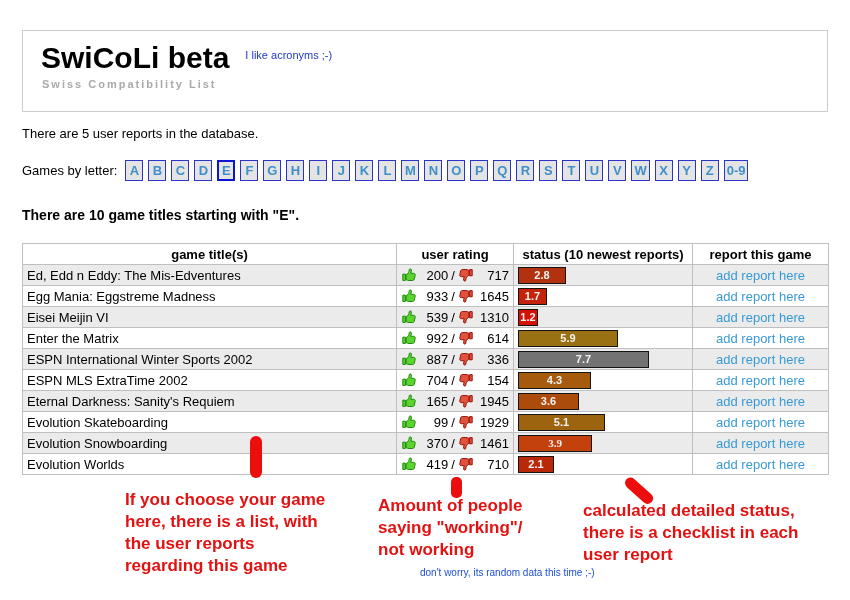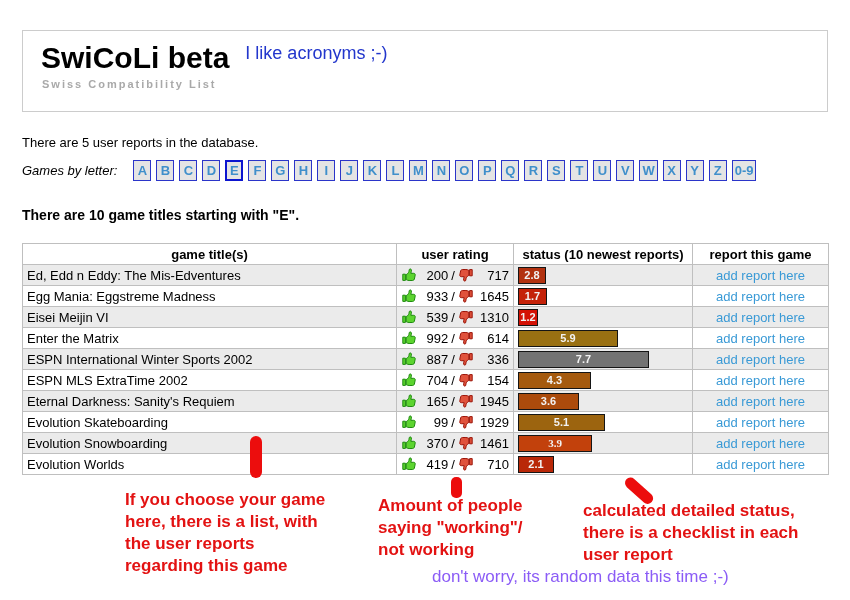--- a/index.html
+++ b/index.html
@@ -10,29 +10,29 @@
   }
   
   .header-box {
     position:absolute; left:22px; top:30px; width:804px; height:80px;
     border:1px solid #ccc; background:#fff;
   }
   .app-title {
     display:inline-block; margin:10px 0 0 18px;
     font-size:30px; font-weight:bold; color:#000;
   }
-  .tagline { color:#2236cc; font-size:18px; margin-left:16px; vertical-align:9px; }
+  .tagline { color:#2236cc; font-size:11px; margin-left:16px; vertical-align:9px; }
   .subtitle {
     margin:3px 0 0 19px; color:#a9a9a9; font-weight:bold;
     font-size:11px; letter-spacing:2px;
   }
-  .stats-line { position:absolute; left:22px; top:135px; }
+  .stats-line { position:absolute; left:22px; top:126px; }
   
   .letters-row { position:absolute; left:22px; top:160px; display:flex; align-items:center; }
-  .letters-label { margin-right:16px;font-style:italic; }
+  .letters-label { margin-right:8px; }
   .letter {
     display:inline-block; min-width:12px; text-align:center;
     padding:2px 2px; margin-right:5px;
     background:#e4e4e4; border:1px solid #2b35c9;
     color:#3f8fcb; font-weight:bold; font-size:13px;
     text-decoration:none; cursor:pointer; line-height:15px;
   }
   .letter.sel { border:2px solid #0d15cf; padding:1px 1px; }
   .section-heading { position:absolute; left:22px; top:207px; font-weight:bold; font-size:14px; }
   
@@ -64,21 +64,21 @@
   .mark-middle { left:451px; top:477px; width:11px; height:21px; border-radius:5px; }
   .mark-right  { left:626px; top:476px; width:34px; height:11px;
                  transform:rotate(42deg); transform-origin:3px 5px; }
   .note-red {
     position:absolute; color:#e31212; font-weight:bold;
     font-size:17px; line-height:22px; white-space:pre-line; z-index:6;
   }
   .note-left   { left:125px; top:489px; }
   .note-middle { left:378px; top:495px; }
   .note-right  { left:583px; top:500px; }
-  .footnote { position:absolute; left:432px; top:567px; color:#8b5cf6; font-size:17px; }
+  .footnote { position:absolute; left:420px; top:567px; color:#1d4ed8; font-size:10px; }
 </style>
 </head>
 <body>
 
 <div class="header-box">
   <span class="app-title">SwiCoLi beta</span><span class="tagline">I like acronyms ;-)</span>
   <div class="subtitle">Swiss Compatibility List</div>
 </div>
 
 <div class="stats-line">There are 5 user reports in the database.</div>
@@ -121,21 +121,21 @@
             <svg class="thumb" width="16" height="16" viewBox="0 0 16 16">
               <g transform="rotate(180 8 8)" fill="#e0523c" stroke="#9a1509" stroke-width="1" stroke-linejoin="round">
                 <path d="M1.8 7.2h2.6v6.2H1.8z"></path>
                 <path d="M5.2 7.6c2-.9 2.9-2.7 3-4.7.1-1.4 2-1.3 2.2.1.1 1.1-.2 2.3-.6 3.3h2.9c1 0 1.7.8 1.5 1.8l-.8 3.9c-.2.9-1 1.5-1.9 1.5H8.1c-1 0-2-.3-2.9-.8z"></path>
               </g>
             </svg>
             <span class="down-num">717</span>
           </span>
         </td>
         <td class="status-cell">
-          <div class="bar" style="width: 28px; background: rgb(178, 50, 16);">2.8</div>
+          <div class="bar" style="width: 48px; background: rgb(178, 50, 16);">2.8</div>
         </td>
         <td class="report-cell"><a>add report here</a></td>
       </tr>
       <tr>
         <td class="title-cell"><a>Egg Mania: Eggstreme Madness</a></td>
         <td class="rating-cell">
           <span class="rating-wrap">
             <svg class="thumb" width="16" height="16" viewBox="0 0 16 16">
               <g fill="#5cd42f" stroke="#1f8a10" stroke-width="1" stroke-linejoin="round">
                 <path d="M1.8 7.2h2.6v6.2H1.8z"></path>

